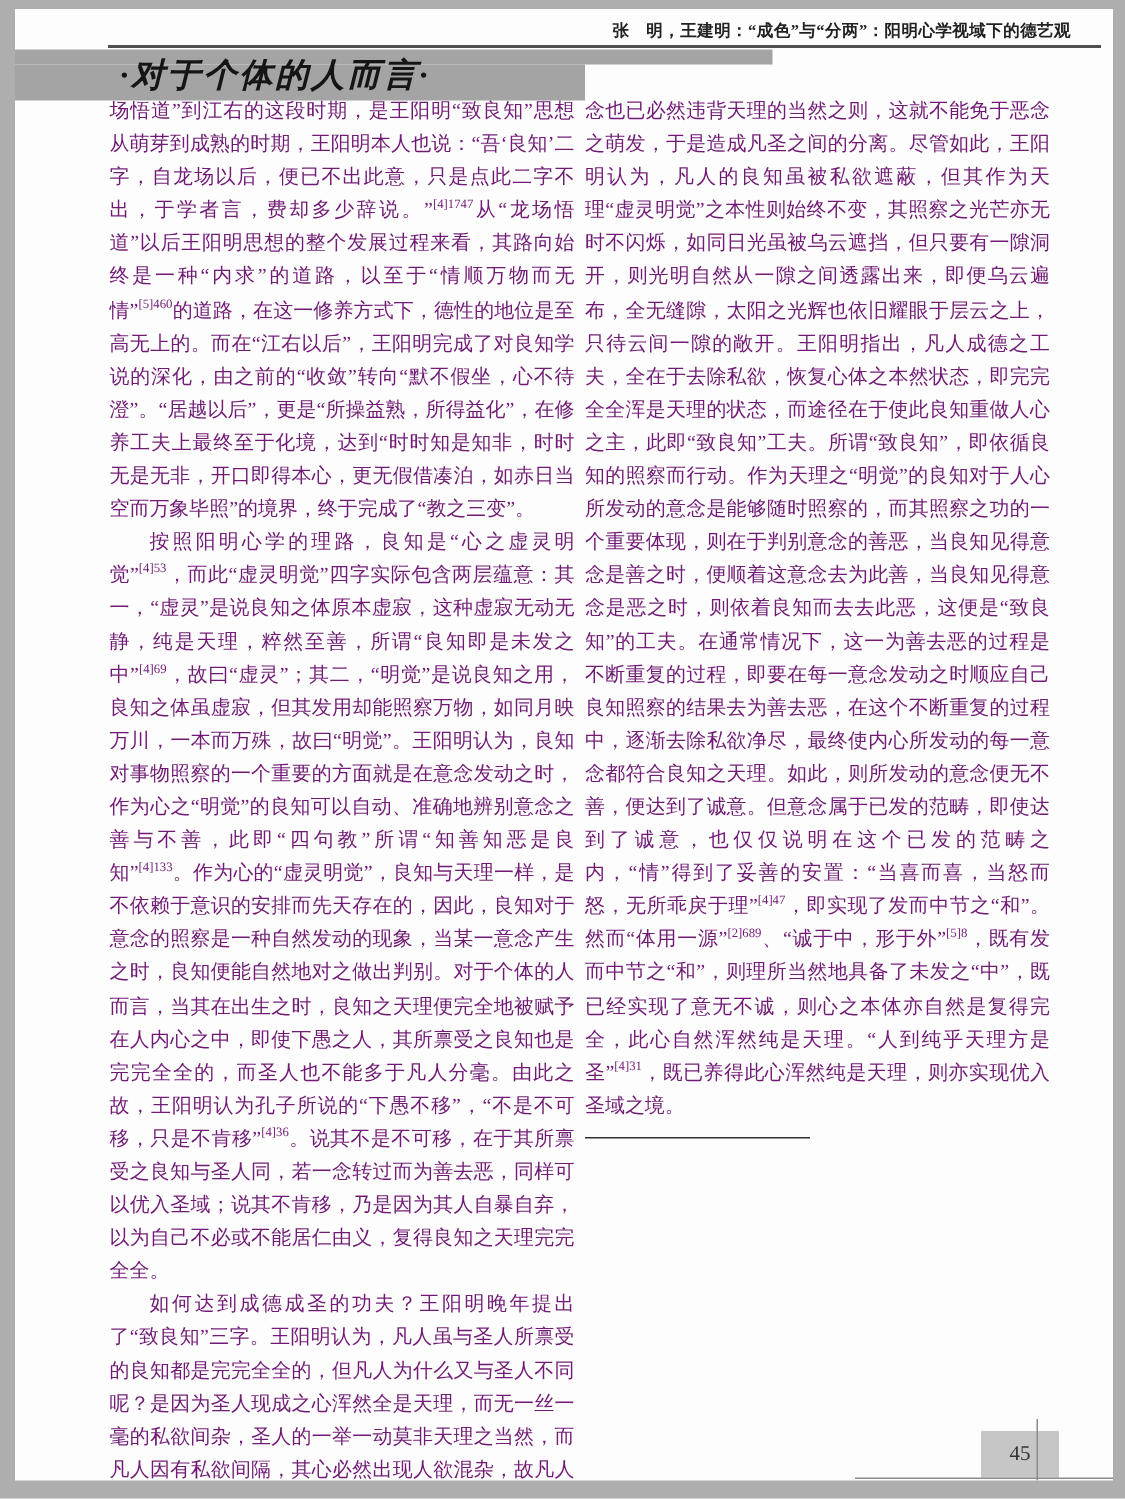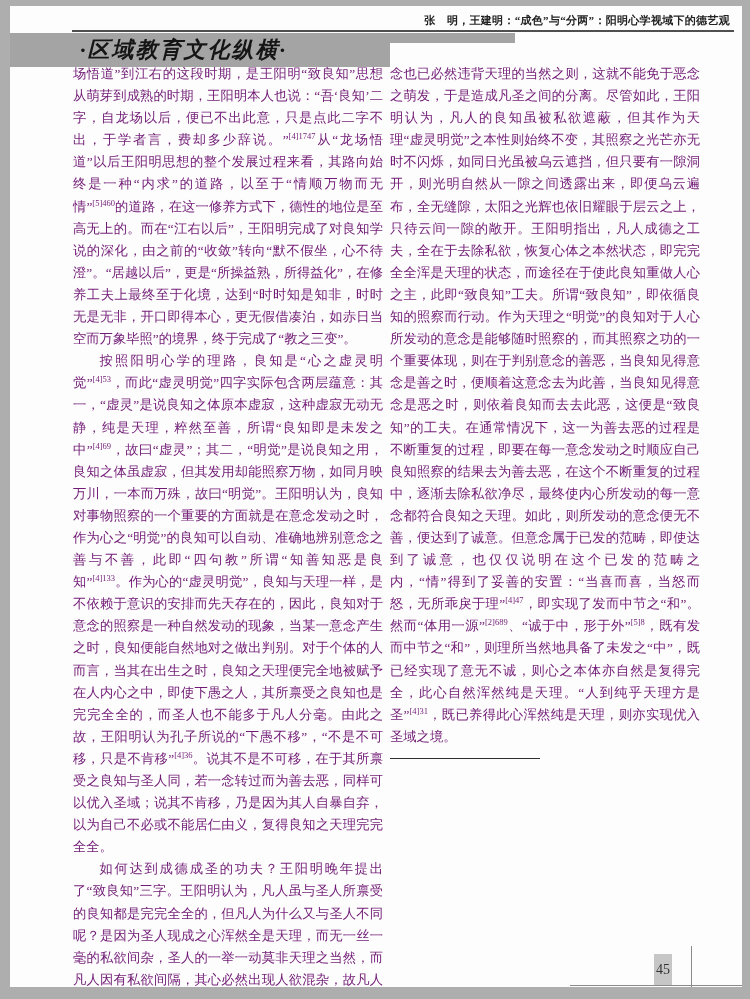--- a/index.html
+++ b/index.html
@@ -6,21 +6,21 @@
   body{
     width:750px;height:999px;position:relative;overflow:hidden;
     background:#aeaeae;
     font-family:"Liberation Serif","DejaVu Serif",serif;
   }
   .page{
     position:absolute;left:10px;top:6px;width:732px;height:981px;
     background:#fdfdfd;overflow:hidden;
   }
   .running-head{
-    position:absolute;top:7px;right:12px;
+    position:absolute;top:7px;right:28px;
     font-size:11px;font-weight:700;color:#222;letter-spacing:0.3px;
     white-space:nowrap;
   }
   .header-rule{
     position:absolute;top:24px;left:62px;width:662px;height:0;
     border-top:2px solid #4f4f4f;
   }
   .band{position:absolute;background:#a4a4a4;}
   .band1{left:0;top:27px;width:505px;height:10px;}
   .band2{left:0;top:37px;width:380px;height:24px;}
@@ -40,38 +40,38 @@
   }
   .col p.indent{text-indent:2em;font-family:Liberation Serif, serif;}
   sup.cite{
     font-size:8.5px;line-height:0;vertical-align:super;letter-spacing:0;
   }
   .footnote{margin-top:10px;}
   .footnote-rule{width:150px;height:0;border-top:1.5px solid #2f2f2f;margin-bottom:9px;}
   .vline{position:absolute;left:681px;top:940px;width:1px;height:41px;background:#8a8a8a;}
   .hline{position:absolute;left:560px;top:979px;width:172px;height:1px;background:#8a8a8a;}
   .page-num{
-    position:absolute;left:644px;top:948px;width:18px;height:31px;
+    position:absolute;left:644px;top:948px;width:52px;height:31px;
     background:#c6c6c6;display:flex;align-items:center;justify-content:center;
     font-size:14px;color:#333;
   }
 </style>
 </head>
 <body>
 
 <div class="page">
 
   <div class="running-head">张　明，王建明：“成色”与“分两”：阳明心学视域下的德艺观</div>
 
   <div class="header-rule"></div>
 
   <div class="band band1"></div>
   <div class="band band2"></div>
 
-  <div class="section-label">·区域教育文化纵横·</div>
+  <div class="section-label">·对于个体的人而言·</div>
 
   <div class="columns">
     <div class="col">
         <p class=""><span>场悟道”到江右的这段时期，是王阳明“致良知”思想从萌芽到成熟的时期，王阳明本人也说：“吾‘良知’二字，自龙场以后，便已不出此意，只是点此二字不出，于学者言，费却多少辞说。”</span><sup class="cite">[4]1747</sup><span>从“龙场悟道”以后王阳明思想的整个发展过程来看，其路向始终是一种“内求”的道路，以至于“情顺万物而无情”</span><sup class="cite">[5]460</sup><span>的道路，在这一修养方式下，德性的地位是至高无上的。而在“江右以后”，王阳明完成了对良知学说的深化，由之前的“收敛”转向“默不假坐，心不待澄”。“居越以后”，更是“所操益熟，所得益化”，在修养工夫上最终至于化境，达到“时时知是知非，时时无是无非，开口即得本心，更无假借凑泊，如赤日当空而万象毕照”的境界，终于完成了“教之三变”。</span></p>
         <p class="indent"><span>按照阳明心学的理路，良知是“心之虚灵明觉”</span><sup class="cite">[4]53</sup><span>，而此“虚灵明觉”四字实际包含两层蕴意：其一，“虚灵”是说良知之体原本虚寂，这种虚寂无动无静，纯是天理，粹然至善，所谓“良知即是未发之中”</span><sup class="cite">[4]69</sup><span>，故曰“虚灵”；其二，“明觉”是说良知之用，良知之体虽虚寂，但其发用却能照察万物，如同月映万川，一本而万殊，故曰“明觉”。王阳明认为，良知对事物照察的一个重要的方面就是在意念发动之时，作为心之“明觉”的良知可以自动、准确地辨别意念之善与不善，此即“四句教”所谓“知善知恶是良知”</span><sup class="cite">[4]133</sup><span>。作为心的“虚灵明觉”，良知与天理一样，是不依赖于意识的安排而先天存在的，因此，良知对于意念的照察是一种自然发动的现象，当某一意念产生之时，良知便能自然地对之做出判别。对于个体的人而言，当其在出生之时，良知之天理便完全地被赋予在人内心之中，即使下愚之人，其所禀受之良知也是完完全全的，而圣人也不能多于凡人分毫。由此之故，王阳明认为孔子所说的“下愚不移”，“不是不可移，只是不肯移”</span><sup class="cite">[4]36</sup><span>。说其不是不可移，在于其所禀受之良知与圣人同，若一念转过而为善去恶，同样可以优入圣域；说其不肯移，乃是因为其人自暴自弃，以为自己不必或不能居仁由义，复得良知之天理完完全全。</span></p>
         <p class="indent"><span>如何达到成德成圣的功夫？王阳明晚年提出了“致良知”三字。王阳明认为，凡人虽与圣人所禀受的良知都是完完全全的，但凡人为什么又与圣人不同呢？是因为圣人现成之心浑然全是天理，而无一丝一毫的私欲间杂，圣人的一举一动莫非天理之当然，而凡人因有私欲间隔，其心必然出现人欲混杂，故凡人的良知已被私欲间隔，其心所发动的意</span></p>
       </div>
 
     <div class="col">
       <div>

